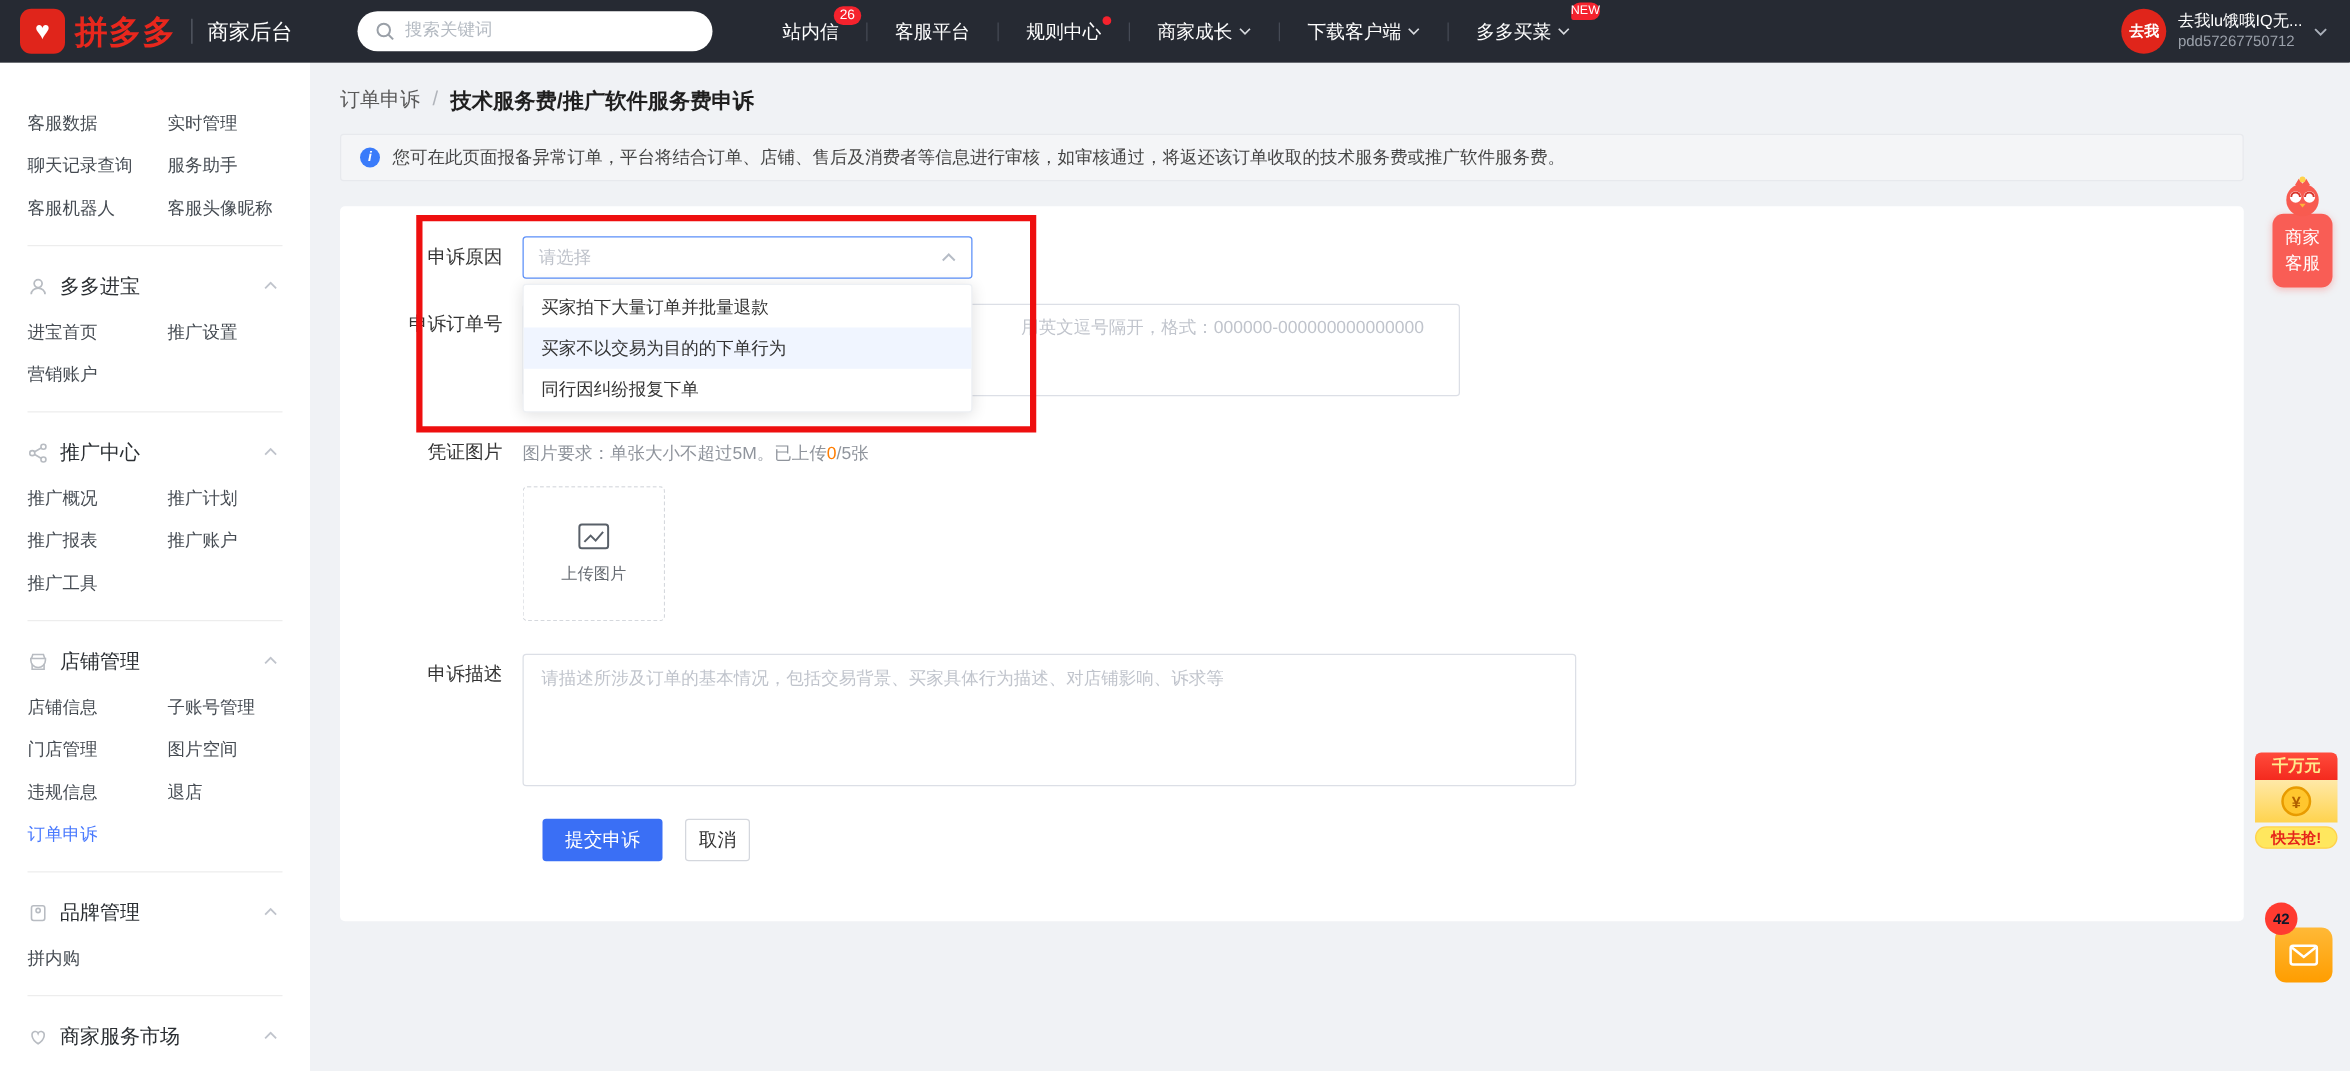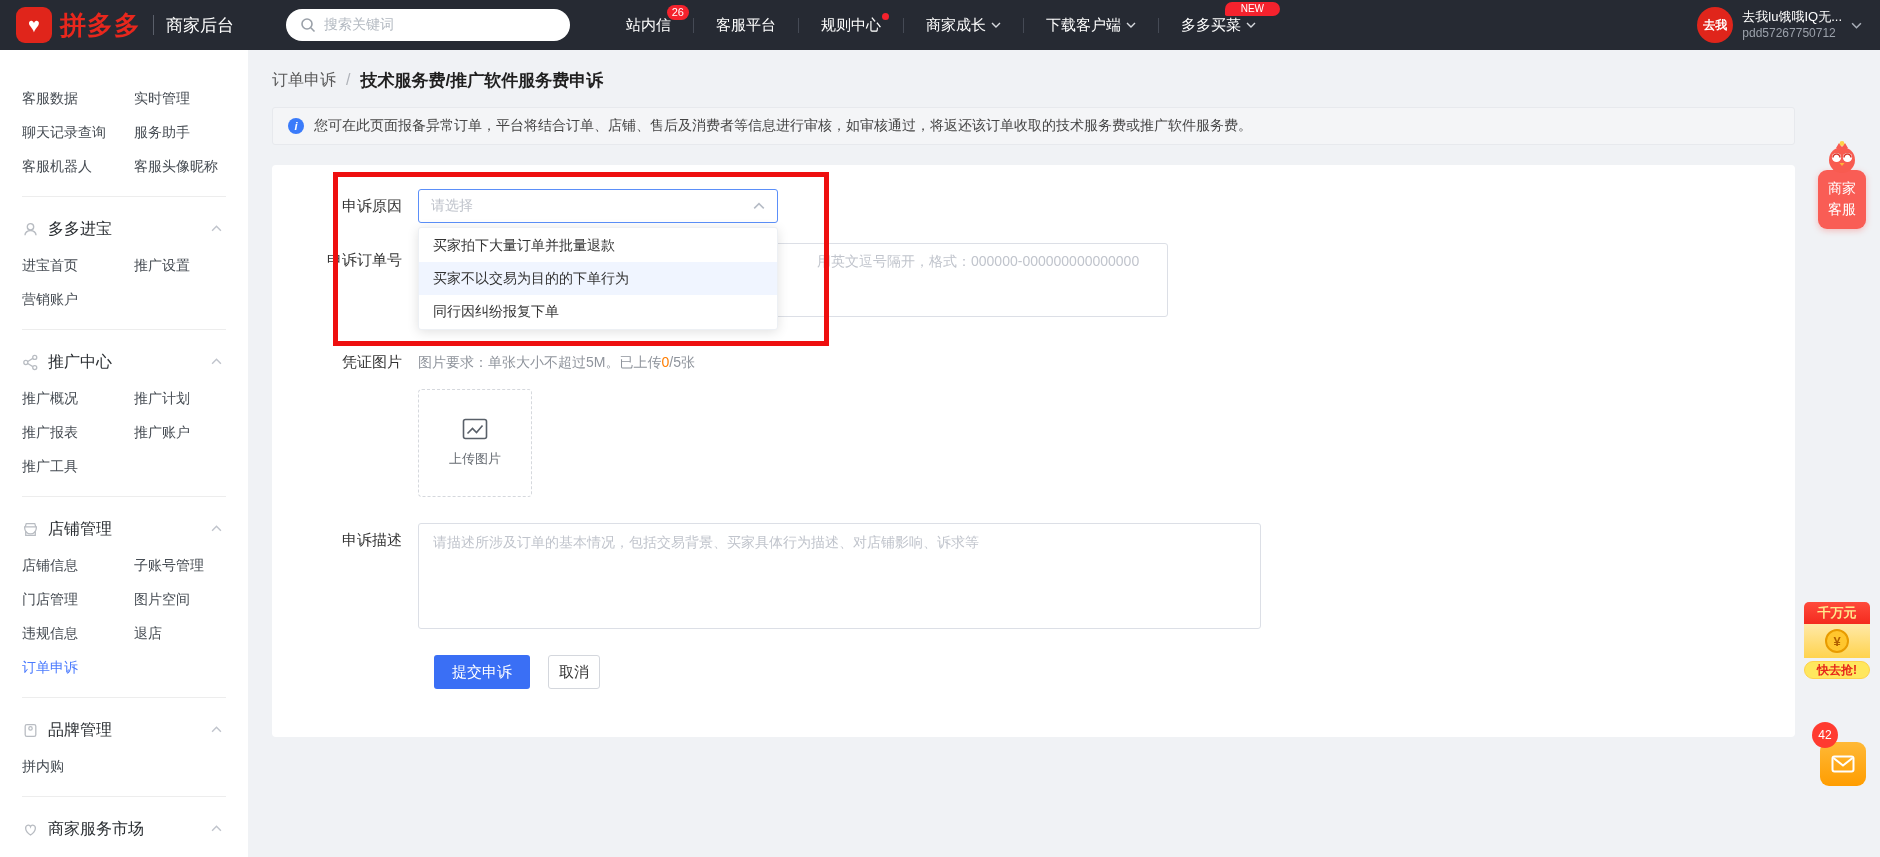--- a/index.html
+++ b/index.html
@@ -12,21 +12,21 @@
   .brand-name { color:#e8271d; font-size:26px; font-weight:bold; margin-left:8px; letter-spacing:1px; }
   .brand-div { width:1px; height:20px; background:#5a5f6a; margin:0 12px; }
   .suite-name { color:#fff; font-size:17px; }
   .search-pill { margin-left:52px; width:284px; height:32px; background:#fff; border-radius:16px; display:flex; align-items:center; padding:0 14px;font-family:Liberation Serif, serif; }
   .search-pill input { border:none; outline:none; flex:1; font-size:14px; color:#333; margin-left:8px; font-family:inherit; }
   .search-pill input::placeholder { color:#b4bac2; }
   .topnav { display:flex; align-items:center; margin-left:34px; }
   .nav-item { position:relative; padding:0 22px; color:#ffffff; font-size:15px; height:50px; display:flex; align-items:center; gap:5px; }
   .nav-sep { width:1px; height:15px; background:#454a55; }
   .badge-num { position:absolute; top:5px; right:4px; background:#f5222d; color:#fff; font-size:11px; line-height:15px; padding:0 5px; border-radius:8px; }
-  .badge-new { position:absolute; top:2px; right:-2px; background:#f5222d; color:#fff; font-size:10px; line-height:14px; padding:0 16px; border-radius:8px 8px 8px 2px; }
+  .badge-new { position:absolute; top:2px; right:-2px; background:#f5222d; color:#fff; font-size:10px; line-height:14px; padding:0 0; border-radius:8px 8px 8px 2px; }
   .nav-dot { position:absolute; top:13px; right:14px; width:7px; height:7px; border-radius:50%; background:#f5222d; }
   .userbox { margin-left:auto; margin-right:18px; display:flex; align-items:center; gap:9px; }
   .avatar { width:36px; height:36px; border-radius:50%; background:#e0251b; color:#fff; font-size:12px; font-weight:bold; display:flex; align-items:center; justify-content:center; }
   .user-meta { display:flex; flex-direction:column; line-height:16px; }
   .user-name { color:#fff; font-size:13px; }
   .user-id { color:#9ba1ab; font-size:12px; }
   .chev { display:inline-block; }
 
   
   .sidebar { position:fixed; top:50px; left:0; width:248px; bottom:0; background:#fff; padding:32px 0 0 22px; overflow:hidden; z-index:40; }
@@ -79,21 +79,21 @@
 
   
   .cs-widget { position:fixed; right:14px; top:140px; width:48px; text-align:center; z-index:70; }
   .cs-btn { width:48px; background:#f95d55; border-radius:9px; padding:8px 0 9px; color:#fff; font-size:14px; line-height:21px; cursor:pointer; box-shadow:0 2px 6px rgba(249,93,85,.35); }
   .promo { position:fixed; right:10px; top:602px; width:66px; z-index:70; cursor:pointer; }
   .promo-ribbon { background:linear-gradient(#ff4b3c,#f42a1e); color:#ffe98c; font-size:13px; font-weight:bold; text-align:center; height:22px; line-height:22px; border-radius:5px 5px 0 0; }
   .promo-body { height:34px; background:linear-gradient(#ffe9a8,#ffd34e); display:flex; align-items:center; justify-content:center; }
   .coin { width:24px; height:24px; border-radius:50%; background:#ffc62e; border:2px solid #e89b00; color:#b05f00; font-size:13px; font-weight:bold; display:flex; align-items:center; justify-content:center; }
   .promo-btn { margin-top:3px; background:#ffe75e; border:1px solid #ffd24a; border-radius:9px; color:#e6251a; font-size:12px; font-weight:bold; text-align:center; height:18px; line-height:16px; }
   .mail-widget { position:fixed; right:14px; top:722px; width:50px; height:70px; z-index:70; }
-  .mail-badge { position:absolute; left:-4px; top:0; min-width:26px; height:26px; border-radius:13px; background:#ff3b30; color:#ffffff; font-size:12px; font-weight:normal; display:flex; align-items:center; justify-content:center; z-index:2; }
+  .mail-badge { position:absolute; left:-4px; top:0; min-width:26px; height:26px; border-radius:13px; background:#ff3b30; color:#0f172a; font-size:12px; font-weight:bold; display:flex; align-items:center; justify-content:center; z-index:2; }
   .mail-tile { position:absolute; right:0; top:20px; width:46px; height:44px; background:linear-gradient(#ffb937,#ff9d00); border-radius:9px; display:flex; align-items:center; justify-content:center; cursor:pointer; }
 </style>
 </head>
 <body>
 
 <div class="topbar">
   <div class="logo-sq">♥</div>
   <div class="brand-name">拼多多</div>
   <div class="brand-div"></div>
   <div class="suite-name">商家后台</div>

